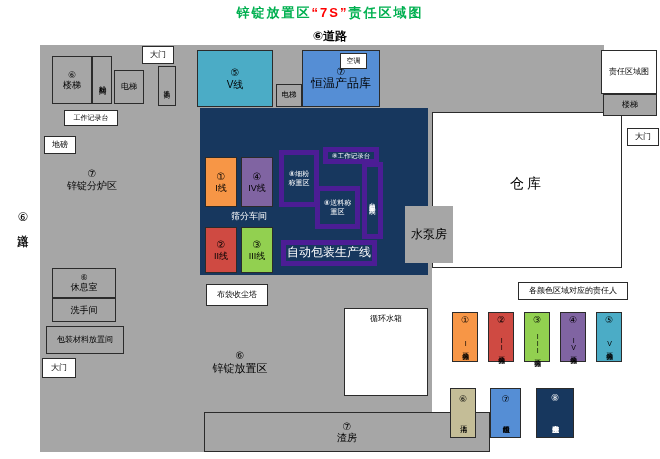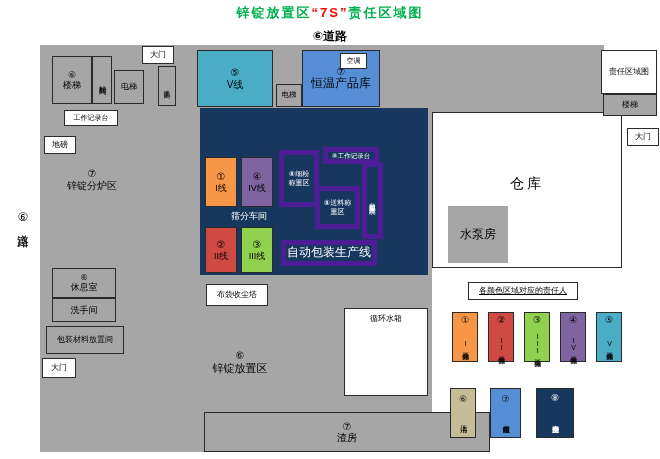--- a/index.html
+++ b/index.html
@@ -71,21 +71,21 @@
   </div>
 
   <div class="lbl f9" style="left:201px;top:210px;width:46px;height:12px;color:#fff;margin-left:25px;">筛分车间</div>
 
   <div class="bx navy-sub f7" style="left:279px;top:150px;width:40px;height:57px;padding:2px;">⑧细粉称重区</div>
   <div class="bx navy-sub f6" style="left:323px;top:147px;width:56px;height:17px;">⑧工作记录台</div>
   <div class="bx navy-sub f7" style="left:315px;top:186px;width:45px;height:43px;padding:2px;">⑧送料称重区</div>
   <div class="bx navy-sub f6 vt" style="left:362px;top:162px;width:21px;height:77px;">自动包装生产线</div>
   <div class="bx navy-sub f85" style="left:281px;top:240px;width:96px;height:26px;">自动包装生产线</div>
 
-  <div class="bx gray nb f85" style="left:448px;top:206px;width:60px;height:57px;">水泵房</div>
+  <div class="bx gray nb f85" style="left:405px;top:206px;width:48px;height:57px;">水泵房</div>
 
   <div class="bx col gray" style="left:52px;top:56px;width:40px;height:48px;">
     <span class="f9">⑥</span>
     <span class="f9">楼梯</span>
   </div>
   <div class="bx gray vt f75" style="left:92px;top:56px;width:20px;height:48px;">粉料间</div>
   <div class="bx gray f8" style="left:114px;top:70px;width:30px;height:34px;">电梯</div>
   <div class="bx white f8" style="left:142px;top:46px;width:32px;height:18px;">大门</div>
   <div class="bx gray vt f6" style="left:158px;top:66px;width:18px;height:40px;">洗手间</div>
 
@@ -124,21 +124,21 @@
     <span class="f10">⑥</span>
     <span class="f11 b">锌锭放置区</span>
   </div>
   <div class="bx white f8" style="left:344px;top:308px;width:84px;height:88px;align-items:flex-start;padding-top:5px;">循环水箱</div>
 
   <div class="bx col gray" style="left:204px;top:412px;width:286px;height:40px;">
     <span class="f10">⑦</span>
     <span class="f10">渣房</span>
   </div>
 
-  <div class="bx white f8" style="left:468px;top:282px;width:110px;height:18px;text-decoration:underline;">各颜色区域对应的责任人</div>
+  <div class="bx white f8" style="left:518px;top:282px;width:110px;height:18px;">各颜色区域对应的责任人</div>
 
   <div class="bx col orange" style="left:452px;top:312px;width:26px;height:50px;">
     <span class="leg-num">①</span>
     <span class="leg-v">I线筛分工</span>
   </div>
   <div class="bx col red" style="left:488px;top:312px;width:26px;height:50px;">
     <span class="leg-num">②</span>
     <span class="leg-v">II线筛分工</span>
   </div>
   <div class="bx col green" style="left:524px;top:312px;width:26px;height:50px;">

